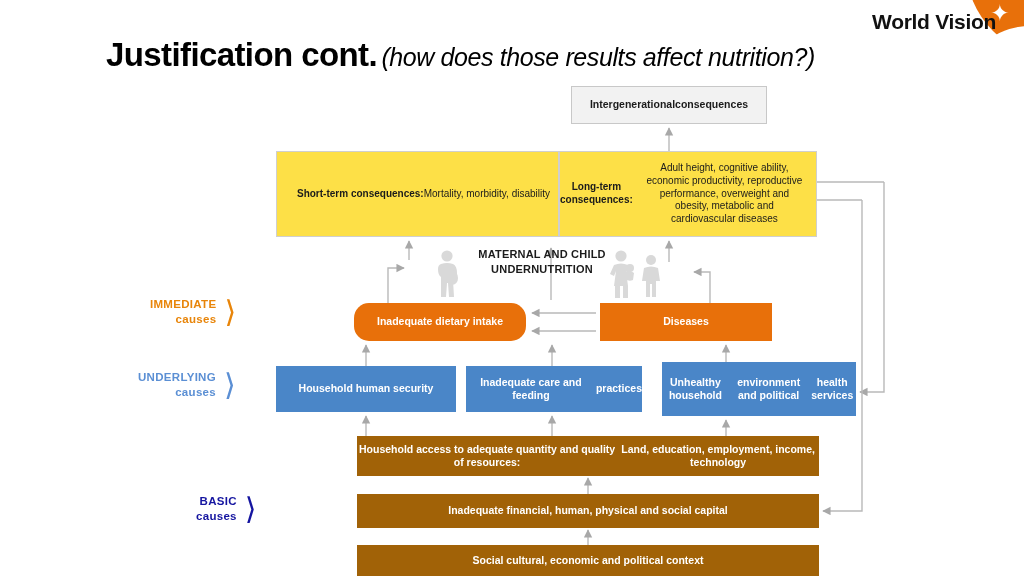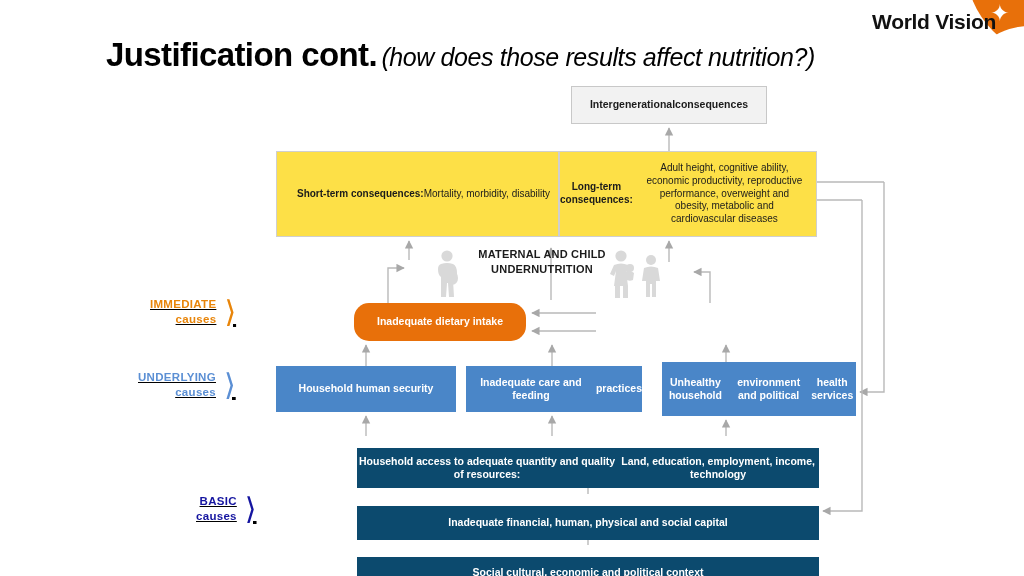--- a/index.html
+++ b/index.html
@@ -107,24 +107,23 @@
     background: #E8700A;
     color: #ffffff;
     font-weight: bold;
   }
   .box-lblue {
     background: #4A86C8;
     color: #ffffff;
     font-weight: bold;
   }
   .box-dblue {
-    background: #0c4a6e;
+    background: #a16207;
     color: #ffffff;
     font-weight: bold;
-    margin-top: 12px;
   }
 
   .ttl { font-weight: bold; }
 
   
   #box-intergen { left: 571px; top: 86px;  width: 196px; height: 38px; font-size: 10.5px; }
   #box-short    { left: 276px; top: 151px; width: 283px; height: 86px; font-size: 10px; padding-left: 12px; }
   #box-long     { left: 559px; top: 151px; width: 258px; height: 86px; font-size: 10px; }
 
   #label-central {
@@ -149,21 +148,20 @@
   #box-access   { left: 357px; top: 436px; width: 462px; height: 40px; font-size: 10.5px; }
   #box-capital  { left: 357px; top: 494px; width: 462px; height: 34px; font-size: 10.5px; }
   #box-context  { left: 357px; top: 545px; width: 462px; height: 31px; font-size: 10.5px; }
 
   
   .level-label {
     position: absolute;
     display: flex;
     align-items: center;
     gap: 8px;
-    text-decoration: underline;
   }
   .level-label .lt {
     text-align: right;
     font-size: 11.5px;
     font-weight: bold;
     line-height: 1.3;
     letter-spacing: 0.3px;
   }
   .level-label .chev {
     font-size: 30px;
@@ -286,20 +284,23 @@
   <div class="person" id="p-child">
     <svg width="24" height="44" viewBox="0 0 24 44">
       <circle cx="12" cy="6" r="5" fill="#D9D9D9"></circle>
       <path d="M5 14 q7-3 14 0 l2 13 h-4 l0 16 h-4 l0-13 h-2 l0 13 h-4 l0-16 h-4z" fill="#D9D9D9"></path>
     </svg>
   </div>
 
   <div class="box box-orange" id="box-diet">
     <div>Inadequate dietary intake</div>
   </div>
+  <div class="box box-orange" id="box-disease">
+    <div>Diseases</div>
+  </div>
 
   <div class="box box-lblue" id="box-food">
     <div>Household  human  security</div>
   </div>
   <div class="box box-lblue" id="box-care">
     <div>Inadequate care and feeding</div>
     <div>practices</div>
   </div>
   <div class="box box-lblue" id="box-env">
     <div>Unhealthy household</div>

